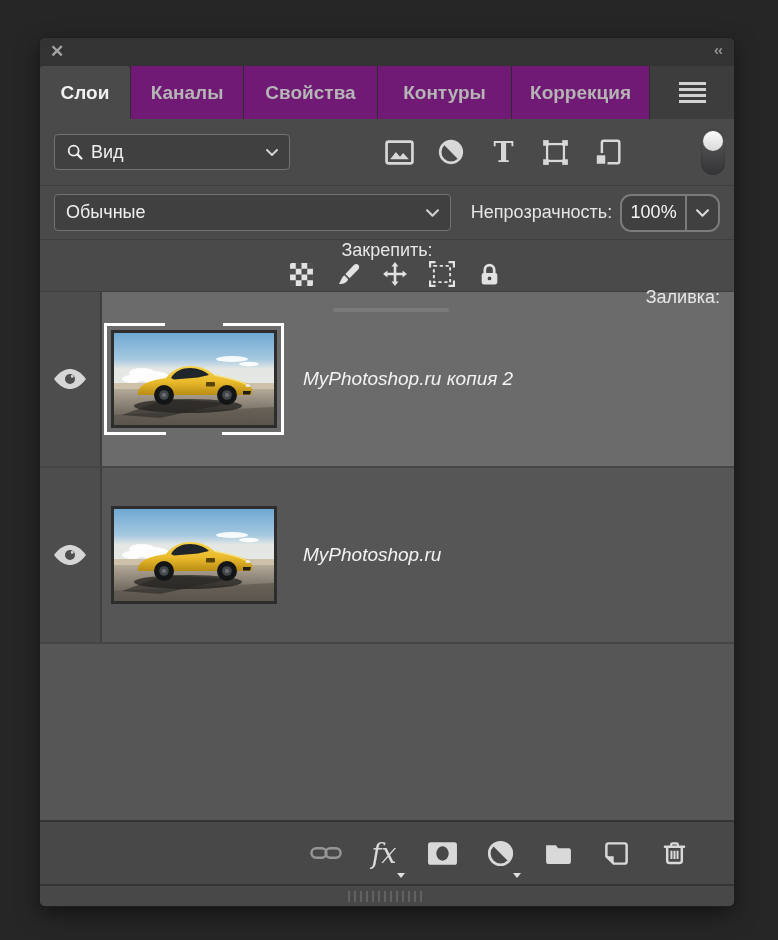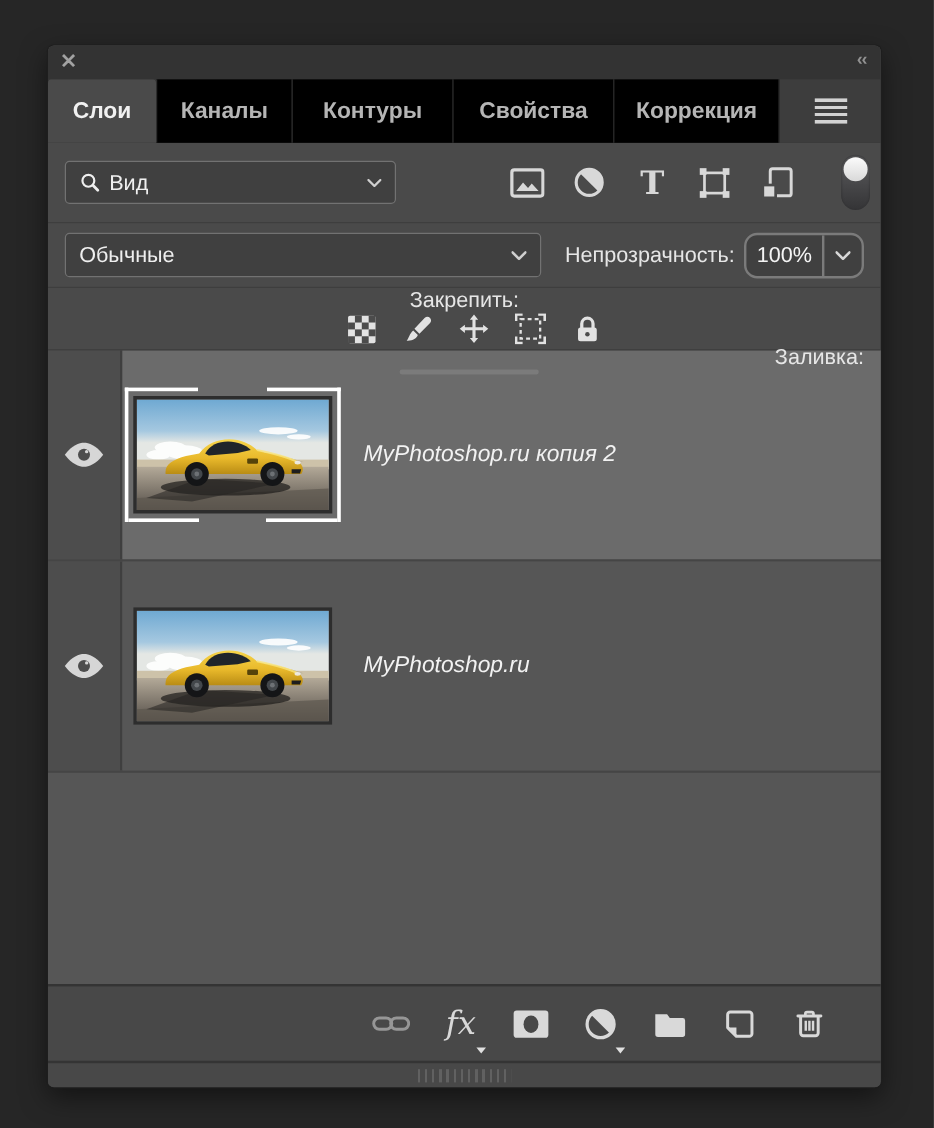--- a/index.html
+++ b/index.html
@@ -25,21 +25,21 @@
     cursor:default; font-weight:bold;
   }
   .collapse-btn {
     position:absolute; right:12px; top:3px; color:#929292; font-size:15px; letter-spacing:-1px;
     font-weight:bold;
   }
   
   .tabs { height:53px; background:#333333; display:flex; flex:0 0 auto; }
   .tab {
     display:flex; align-items:center; justify-content:center;
-    background:#000000; color:#b5b5b5; font-size:19px; font-weight:bold;
+    background:#701a75; color:#b5b5b5; font-size:19px; font-weight:bold;
     border-left:1px solid #2d2d2d; white-space:nowrap; overflow:hidden;
   }
   .tab:first-child { border-left:none; }
   .tab.active { background:#4a4a4a; color:#f1f1f1; border-radius:3px 3px 0 0; }
   .t0{width:90px}.t1{width:113px}.t2{width:134px}.t3{width:134px}.t4{width:138px}
   .tab-menu-zone {
     flex:1; background:#3d3d3d; border-left:1px solid #2d2d2d;
     display:flex; align-items:center; justify-content:center;
   }
   .hamburger {
@@ -49,21 +49,21 @@
   
   .row { display:flex; align-items:center; padding:0 14px; position:relative; flex:0 0 auto; }
   .filter-row { height:67px; border-bottom:1px solid #3e3e3e; }
   .blend-row  { height:54px; border-bottom:1px solid #3e3e3e; }
   .lock-row   { height:52px; border-bottom:1px solid #3e3e3e;flex-direction:column; }
   .dd {
     background:#404040; border:1px solid #727272; border-radius:4px;
     display:flex; align-items:center; height:36px; color:#efefef; font-size:18px;
     padding:0 11px; gap:7px;
   }
-  .search-dd { width:276px; }
+  .search-dd { width:236px; }
   .blend-dd { width:460px; height:37px;align-items:center; }
   .dd .dd-label { white-space:nowrap; }
   .dd .chev { margin-left:auto; color:#cfcfcf; }
   .ic { display:block; }
   .filter-icons { display:flex; gap:22px; margin-left:94px; color:#d8d8d8; align-items:center; }
   .fbtn { width:30px; height:30px; display:flex; align-items:center; justify-content:center; }
   .filter-toggle {
     position:absolute; right:9px; top:10px; width:24px; height:46px; border-radius:12px;
     background:linear-gradient(to bottom,#5d5d5f,#343436);
     box-shadow:inset 0 1px 2px rgba(0,0,0,.4);
@@ -279,22 +279,22 @@
 <div class="panel">
 
   <div class="titlebar">
     <span class="close-btn">✕</span>
     <span class="collapse-btn">‹‹</span>
   </div>
 
   <div class="tabs">
     <div class="tab t0 active">Слои</div>
     <div class="tab t1">Каналы</div>
+    <div class="tab t2">Свойства</div>
     <div class="tab t3">Контуры</div>
-    <div class="tab t2">Свойства</div>
     <div class="tab t4">Коррекция</div>
     <div class="tab-menu-zone">
       <div class="hamburger"></div>
     </div>
   </div>
 
   <div class="row filter-row">
     <div class="dd search-dd">
       <svg class="ic" width="18" height="18">
           <use href="#sym-search"></use>

